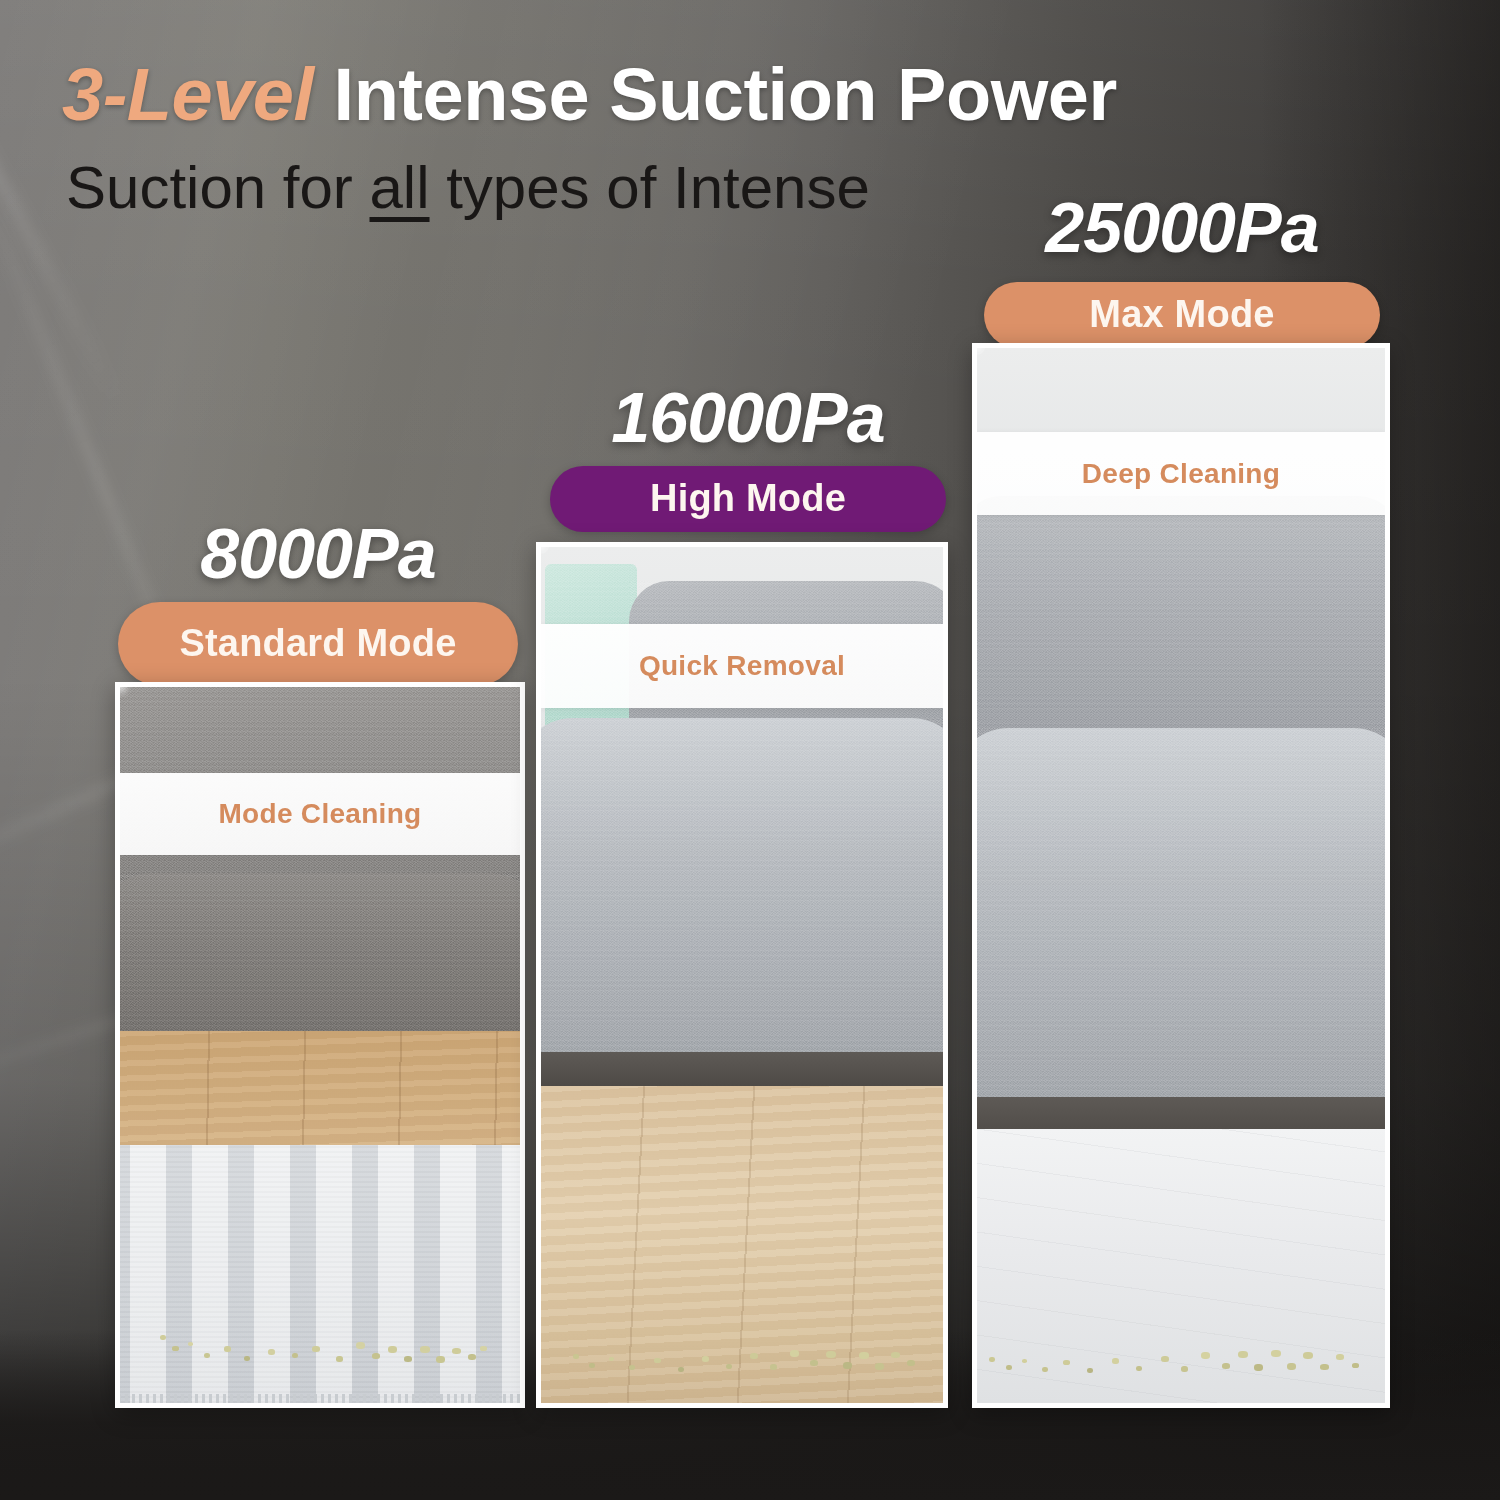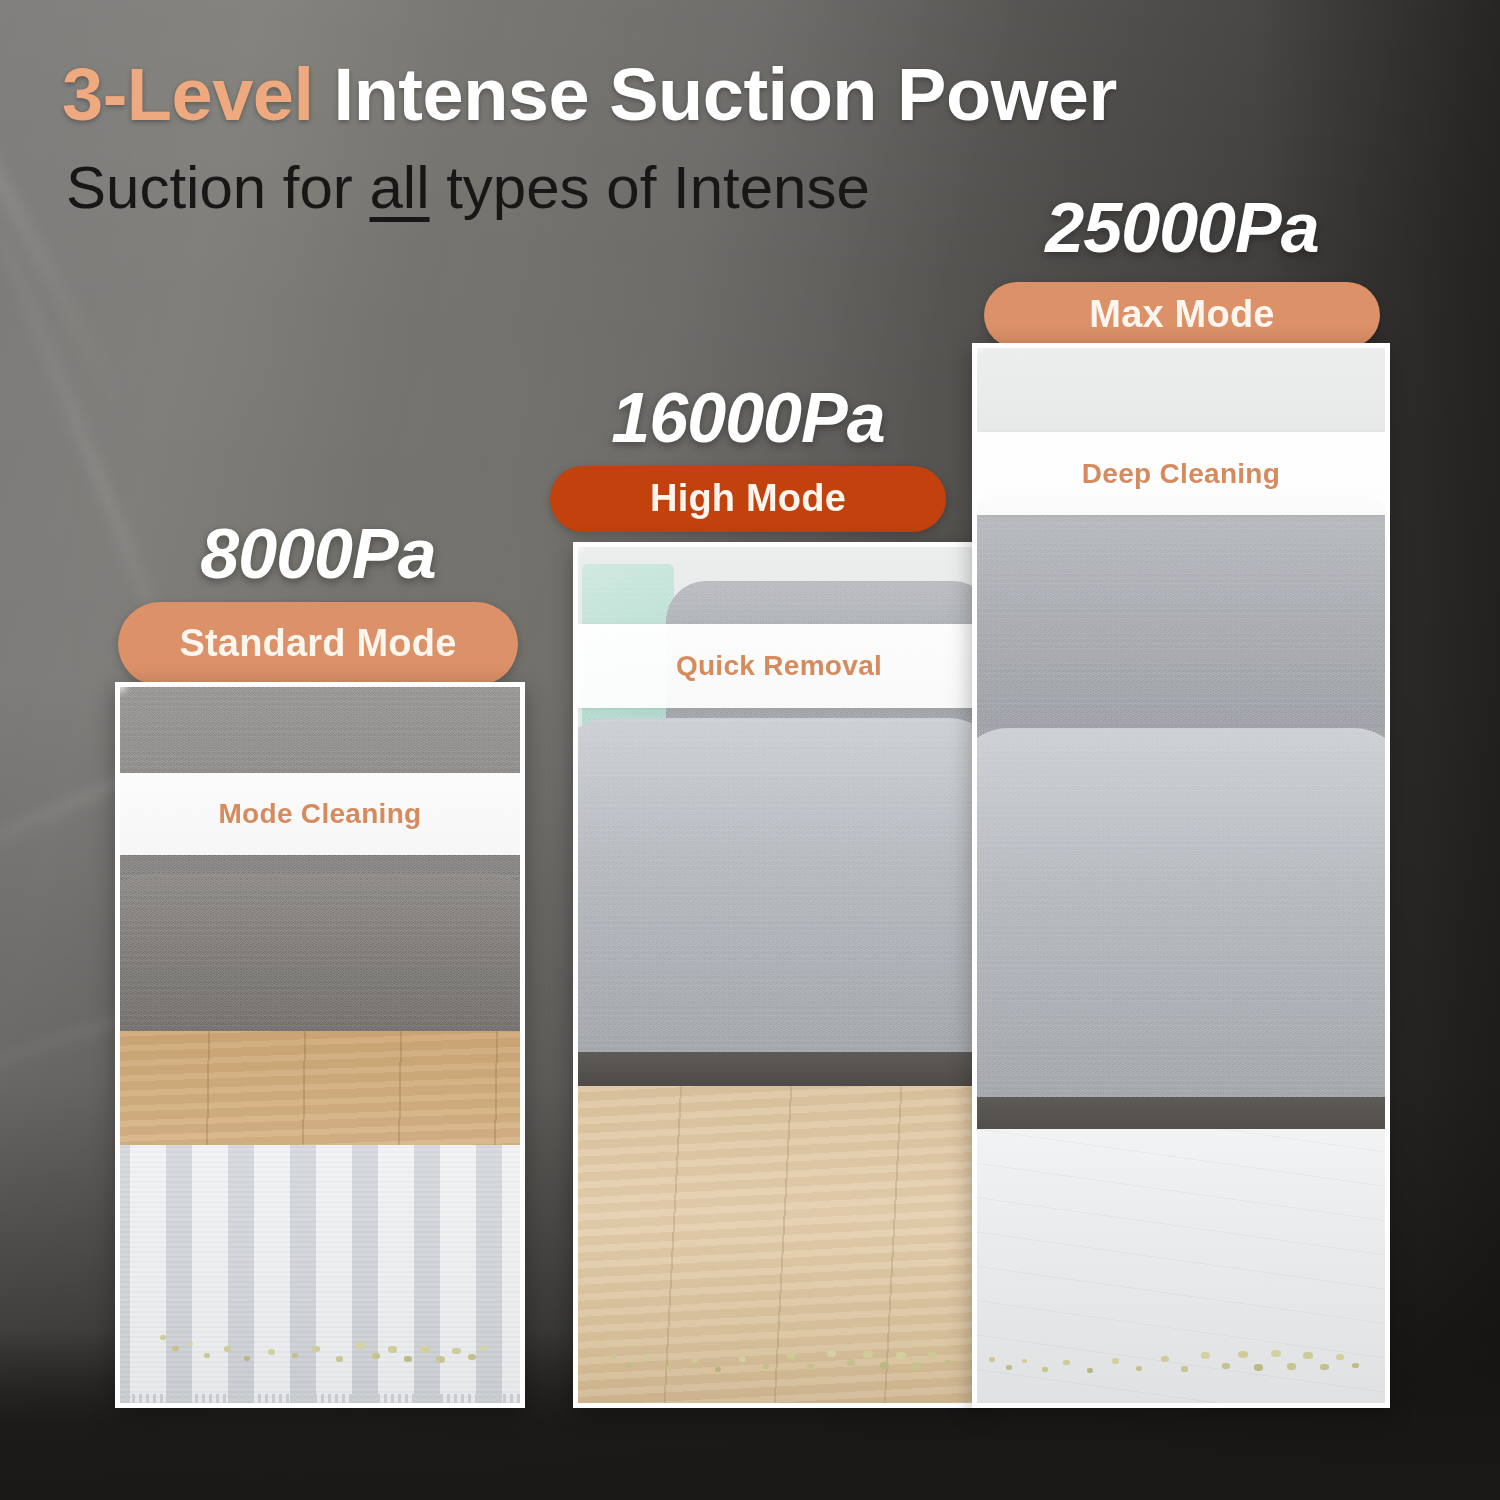--- a/index.html
+++ b/index.html
@@ -93,21 +93,21 @@
   #group-max { left: 984px; top: 192px; width: 396px; }
   #group-max .mode-pill { height: 66px; }
 
   
   .panel {
     position: absolute; overflow: hidden; background: #d8d8d8;
     border: 5px solid #ffffff;
     box-shadow: 0 6px 22px rgba(0,0,0,0.30);
   }
   #panel-standard { left: 115px; top: 682px;  width: 410px; height: 726px; }
-  #panel-high     { left: 573px; top: 542px;  width: 412px; height: 866px; }
+  #panel-high     { left: 536px; top: 542px;  width: 412px; height: 866px; }
   #panel-max      { left: 972px; top: 343px;  width: 418px; height: 1065px; }
 
   .scene { position: absolute; inset: 0; }
 
   
   .wall { position: absolute; left: 0; right: 0; top: 0;
     background: linear-gradient(180deg,#eceded 0%, #e3e5e6 100%); }
   
   .cushion {
     position: absolute;
@@ -272,36 +272,36 @@
   <div class="bg-streak s1"></div>
   <div class="bg-streak s2"></div>
   <div class="bg-streak s3"></div>
   <div class="bg-streak s4"></div>
   <div class="bg-vert"></div>
   <div class="bg-dark-edge"></div>
   <div class="bg-bottom-band"></div>
 </div>
 
 <div class="headline">
-  <span class="accent" style="color: rgb(239, 169, 127);">3-Level</span>
+  <span class="accent" style="color: rgb(239, 169, 127); font-style: italic;">3-Level</span>
   <span class="plain">Intense Suction Power</span>
 </div>
 
 <div class="subhead">
   <span>Suction for </span><span class="u">all</span><span> types of Intense</span>
 </div>
 
 <div class="mode-group" id="group-standard">
   <div class="pa-value">8000Pa</div>
   <div class="mode-pill" style="background: rgb(220, 145, 104);">Standard Mode</div>
 </div>
 
 <div class="mode-group" id="group-high">
   <div class="pa-value">16000Pa</div>
-  <div class="mode-pill" style="background: #c2410c;">High Mode</div>
+  <div class="mode-pill" style="background: #701a75;">High Mode</div>
 </div>
 
 <div class="mode-group" id="group-max">
   <div class="pa-value">25000Pa</div>
   <div class="mode-pill" style="background: rgb(220, 145, 104); margin-top: 16px;">Max Mode</div>
 </div>
 
 <div class="panel" id="panel-standard">
   <div class="scene">
     <div class="sofa-back warm" style="top:-6%;height:40%;">

